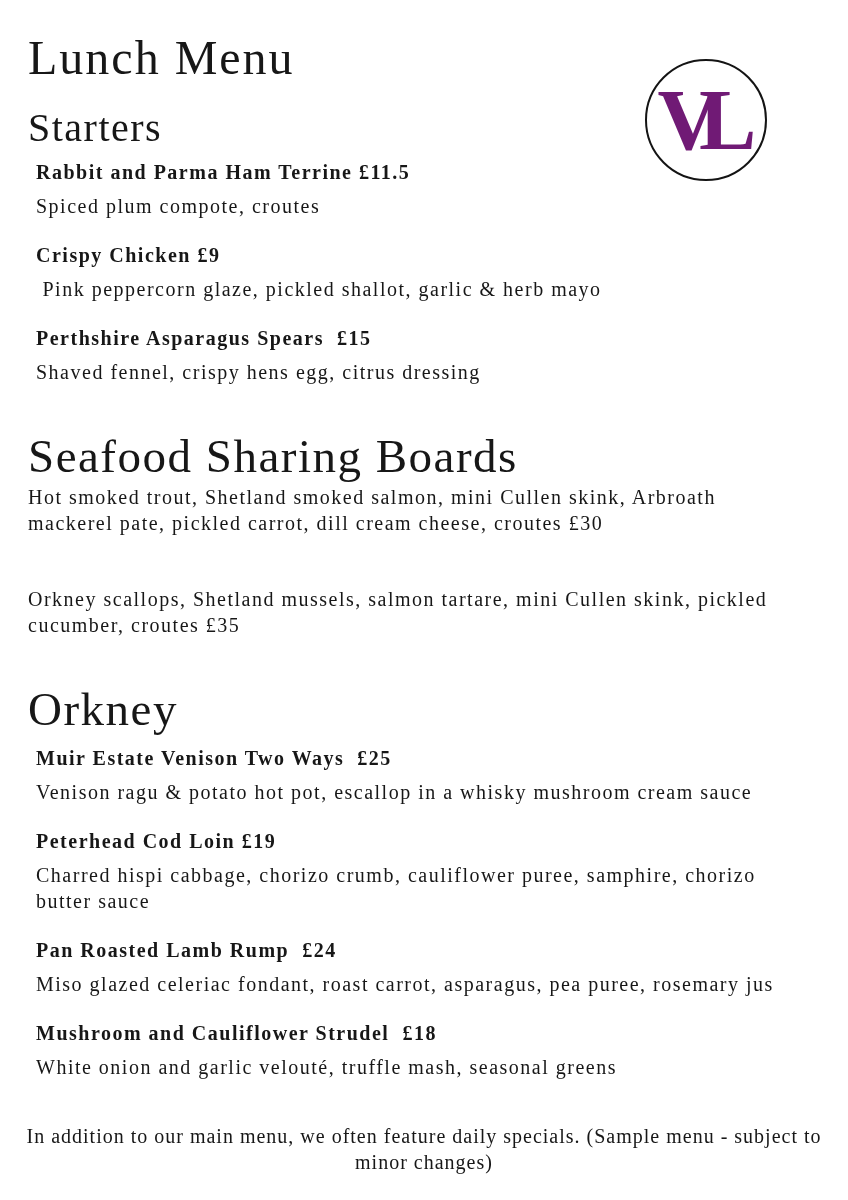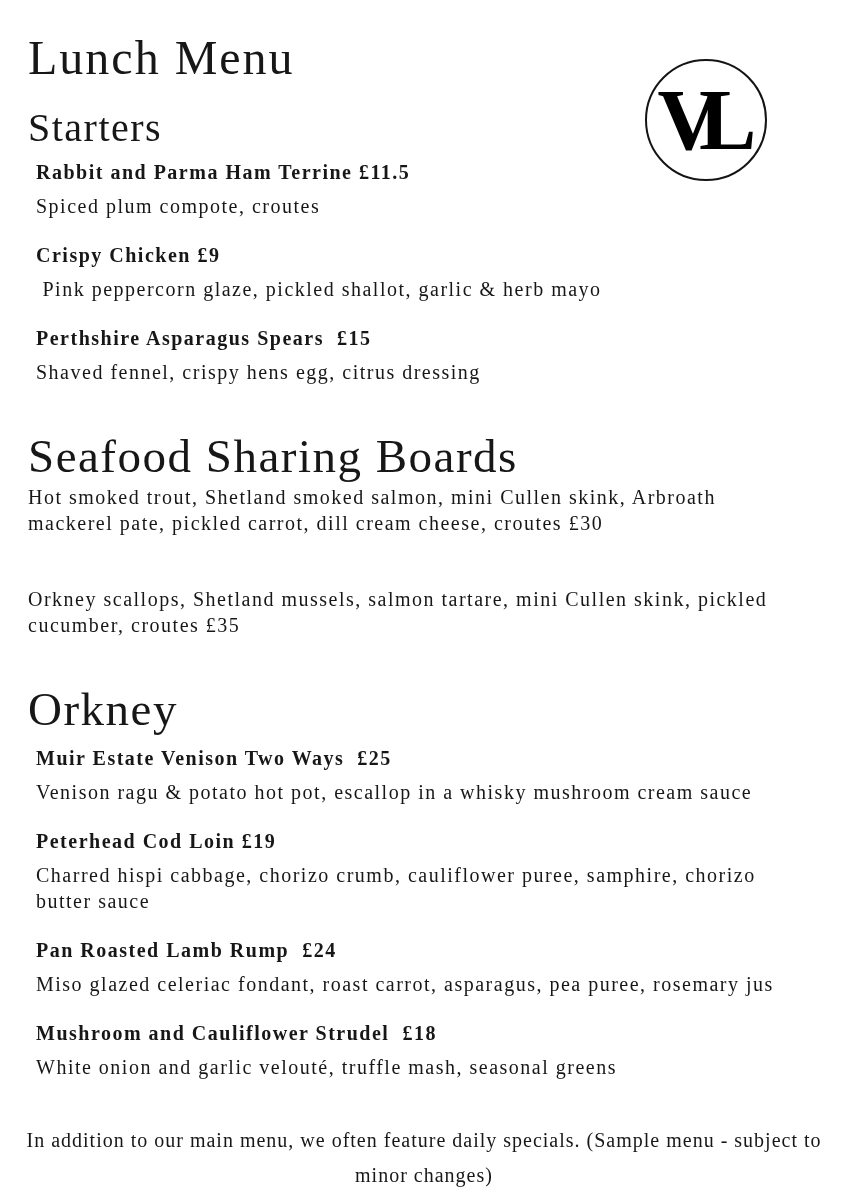--- a/index.html
+++ b/index.html
@@ -61,21 +61,21 @@
     margin: 0 0 50px 0;
   }
   .board-desc:last-child {
     margin-bottom: 3px;
   }
   .footer-note {
     width: 812px;
     margin: 43px 0 0 -10px;
     text-align: center;
     font-size: 20px;
-    line-height: 35px;
+    line-height: 26px;
     letter-spacing: 1px;
     white-space: normal;
   }
   .logo-circle {
     position: absolute;
     left: 645px;
     top: 59px;
     width: 122px;
     height: 122px;
     border: 2px solid #141414;
@@ -85,21 +85,21 @@
     align-items: center;
     justify-content: center;
   }
   .logo-monogram {
     font-family: "Liberation Serif", "DejaVu Serif", serif;
     font-weight: bold;
     font-size: 86px;
     line-height: 1;
     letter-spacing: -0.24em;
     padding-right: 0.22em;
-    color: #000000;
+    color: #701a75;
   }
 </style>
 </head>
 <body style="background: rgb(255, 255, 255);">
 
 <div class="page" style="color: rgb(23, 23, 23);">
 
   <div class="logo-circle">
     <span class="logo-monogram">VL</span>
   </div>

